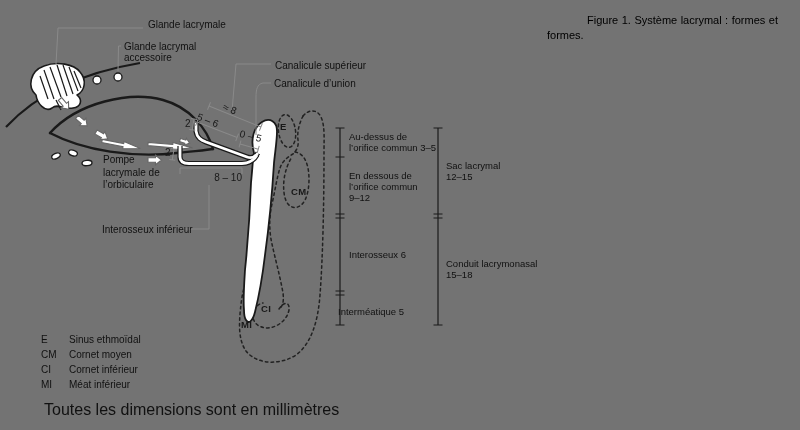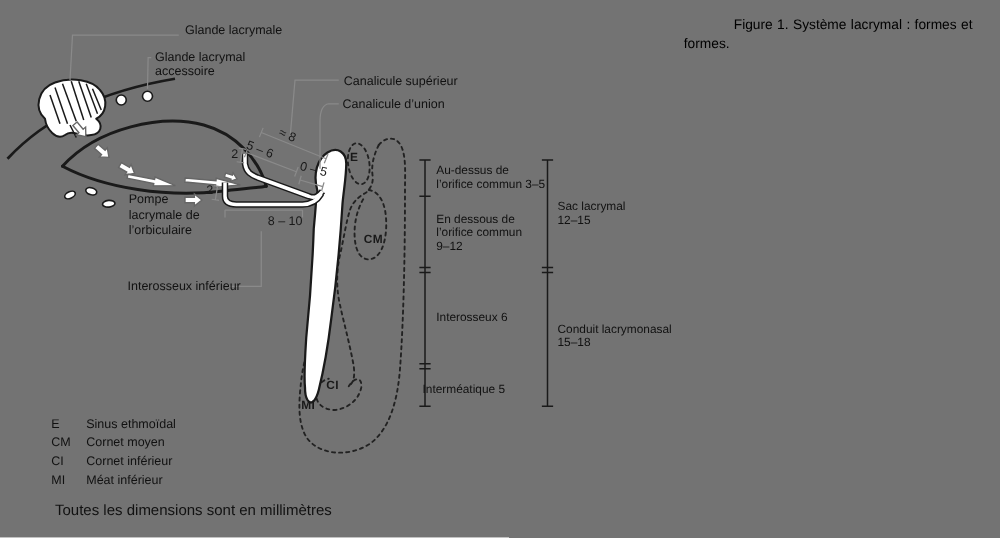--- a/index.html
+++ b/index.html
@@ -9,21 +9,21 @@
   .t{position:absolute;font-size:10px;line-height:11.5px;white-space:nowrap;color:#111;}
   .meas{position:absolute;font-size:10px;line-height:10px;white-space:nowrap;color:#191919;}
   .rot{transform-origin:0 0;}
   .scl{position:absolute;font-size:9.5px;line-height:11px;white-space:nowrap;color:#111;}
   .abbr-letter{position:absolute;font-size:9.5px;font-weight:bold;line-height:10px;color:#191919;letter-spacing:.3px;}
   .caption{position:absolute;left:547px;top:13px;width:231px;font-size:11px;line-height:14.5px;color:#000;}
   .caption .l1{text-align:justify;text-align-last:justify;}
   .caption b{font-weight:normal;padding-left:40px;}
   .legend-row{position:absolute;left:41px;display:flex;font-size:10px;line-height:11px;}
   .legend-row .ab{width:28px;font-weight:normal;}
-  .footnote{position:absolute;left:44px;top:401px;font-size:12px;}
+  .footnote{position:absolute;left:44px;top:401px;font-size:16px;}
   .pompe{line-height:12.6px;}
 </style>
 </head>
 <body>
 
 <div class="stage">
 
   <svg class="art" width="800" height="430" viewBox="0 0 800 430">
 
     <g fill="none" stroke="#222" stroke-width="1.5" stroke-dasharray="2.5 3.2" stroke-linecap="round">

